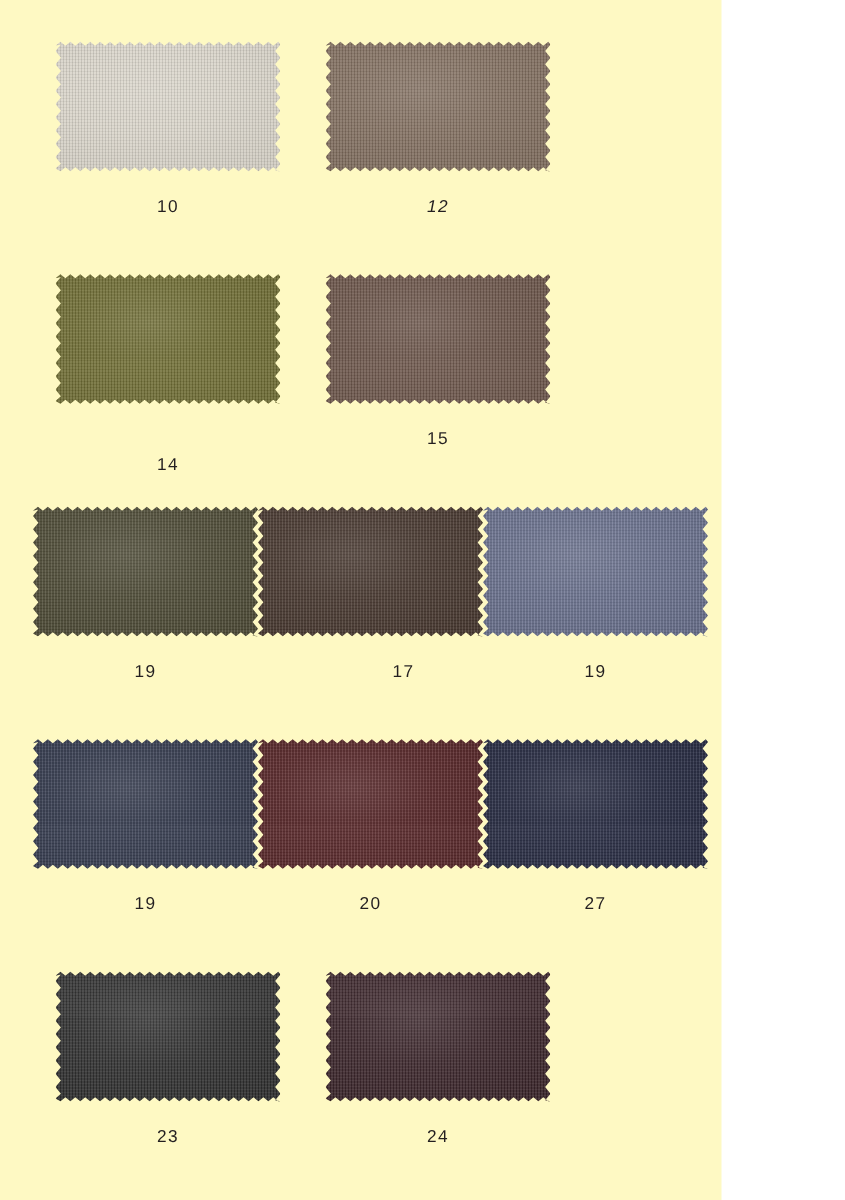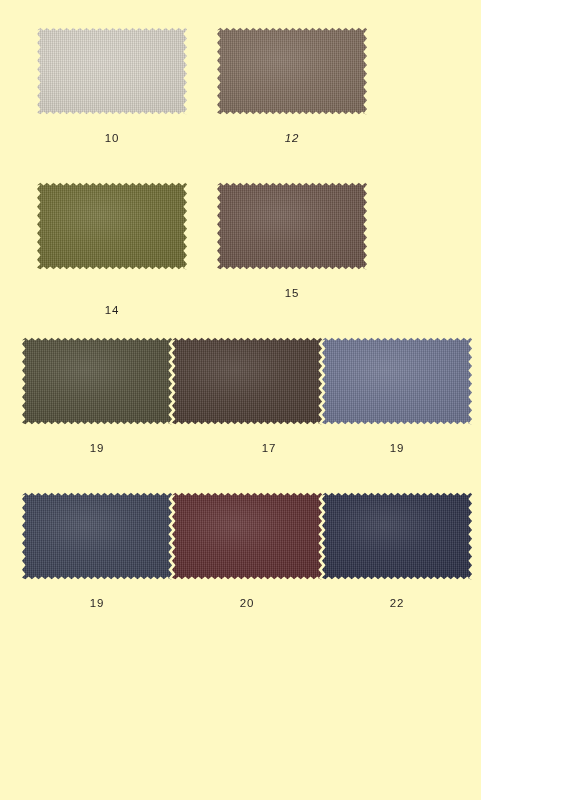--- a/index.html
+++ b/index.html
@@ -256,16 +256,40 @@
       </div>
       <div class="swatch-cell">
         <div class="chip-wrap">
           <div class="chip">
             <div class="chip-fill" style="background-color: rgb(43, 47, 71);">
               <div class="chip-weave"></div>
               <div class="chip-sheen"></div>
             </div>
           </div>
         </div>
-        <div class="swatch-label" style="color: rgb(35, 31, 32);">22</div>
+        <div class="swatch-label" style="color: rgb(35, 31, 32);">27</div>
+      </div>
+    </div>
+    <div class="swatch-row">
+      <div class="swatch-cell">
+        <div class="chip-wrap">
+          <div class="chip">
+            <div class="chip-fill" style="background-color: rgb(46, 46, 46);">
+              <div class="chip-weave"></div>
+              <div class="chip-sheen"></div>
+            </div>
+          </div>
+        </div>
+        <div class="swatch-label" style="color: rgb(35, 31, 32);">23</div>
+      </div>
+      <div class="swatch-cell">
+        <div class="chip-wrap">
+          <div class="chip">
+            <div class="chip-fill" style="background-color: rgb(58, 36, 41);">
+              <div class="chip-weave"></div>
+              <div class="chip-sheen"></div>
+            </div>
+          </div>
+        </div>
+        <div class="swatch-label" style="color: rgb(35, 31, 32);">24</div>
       </div>
     </div>
   </div>
 
 </body></html>

